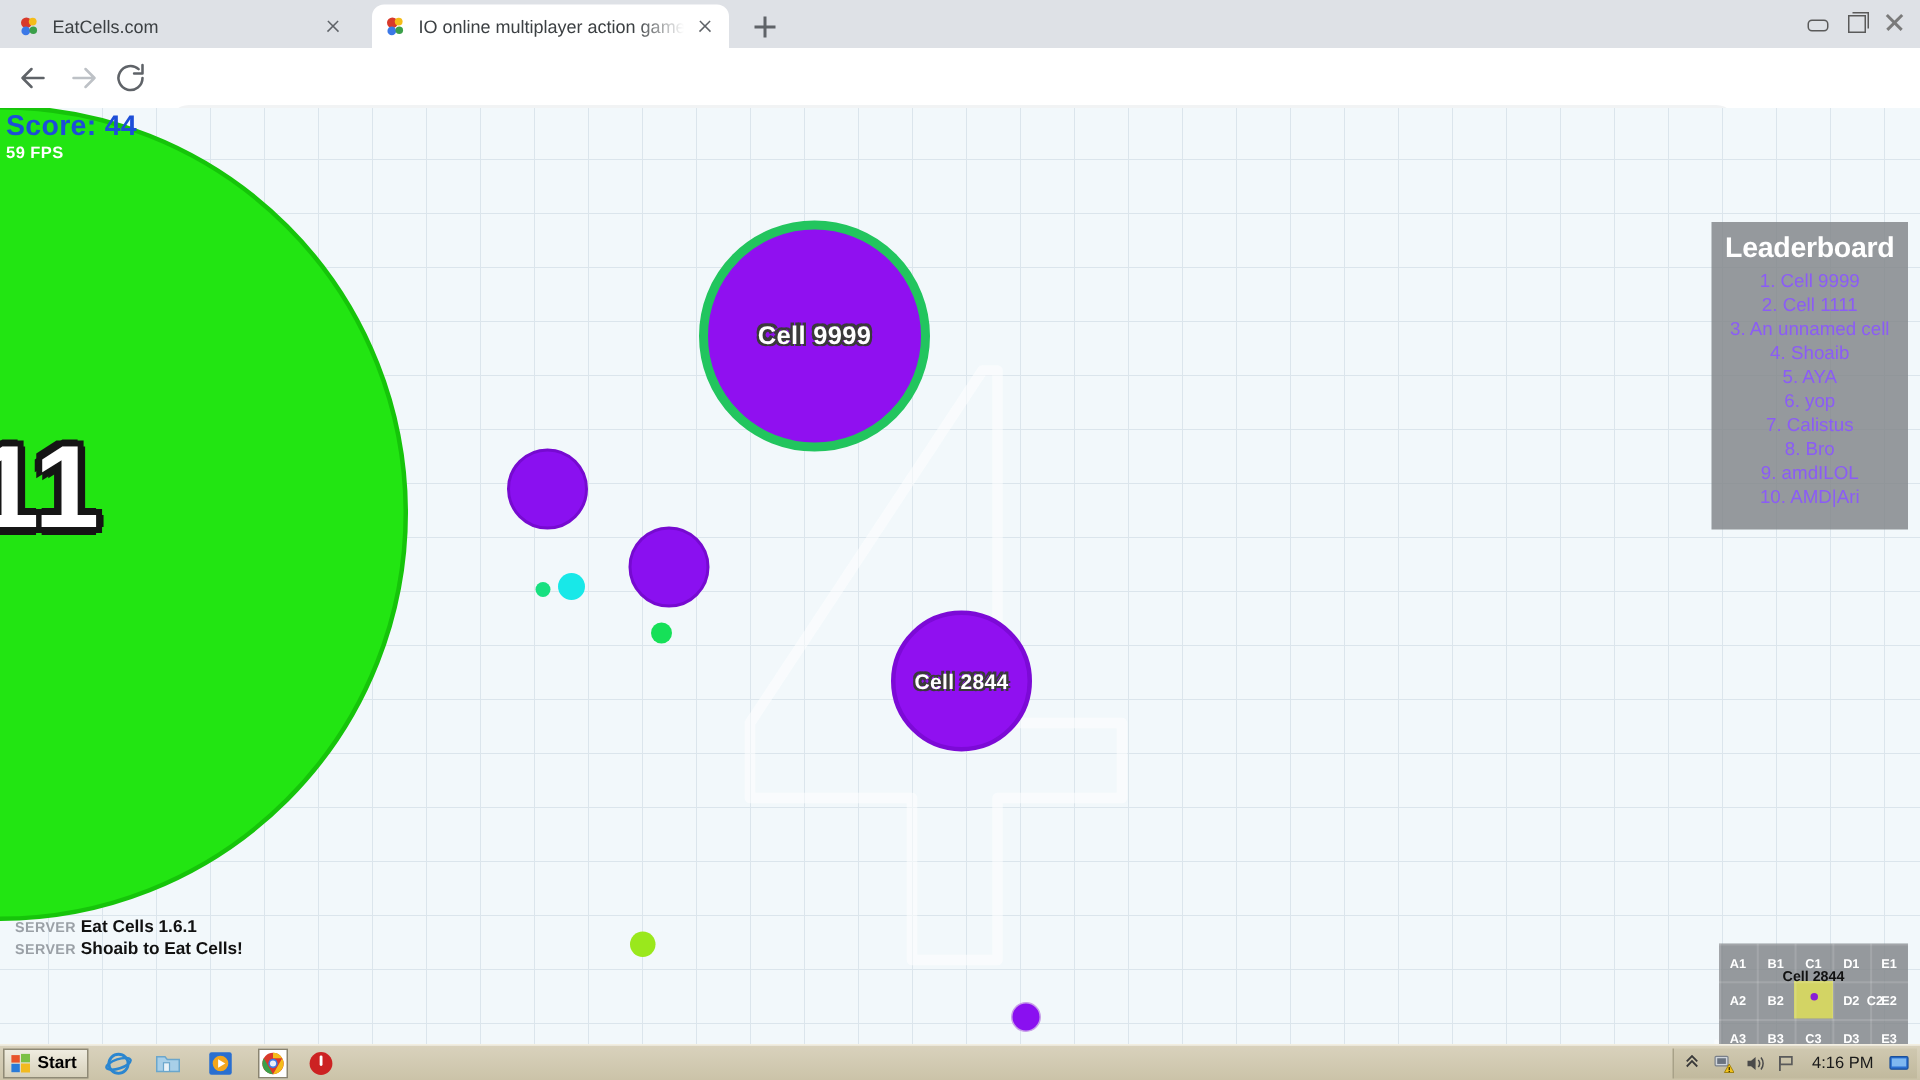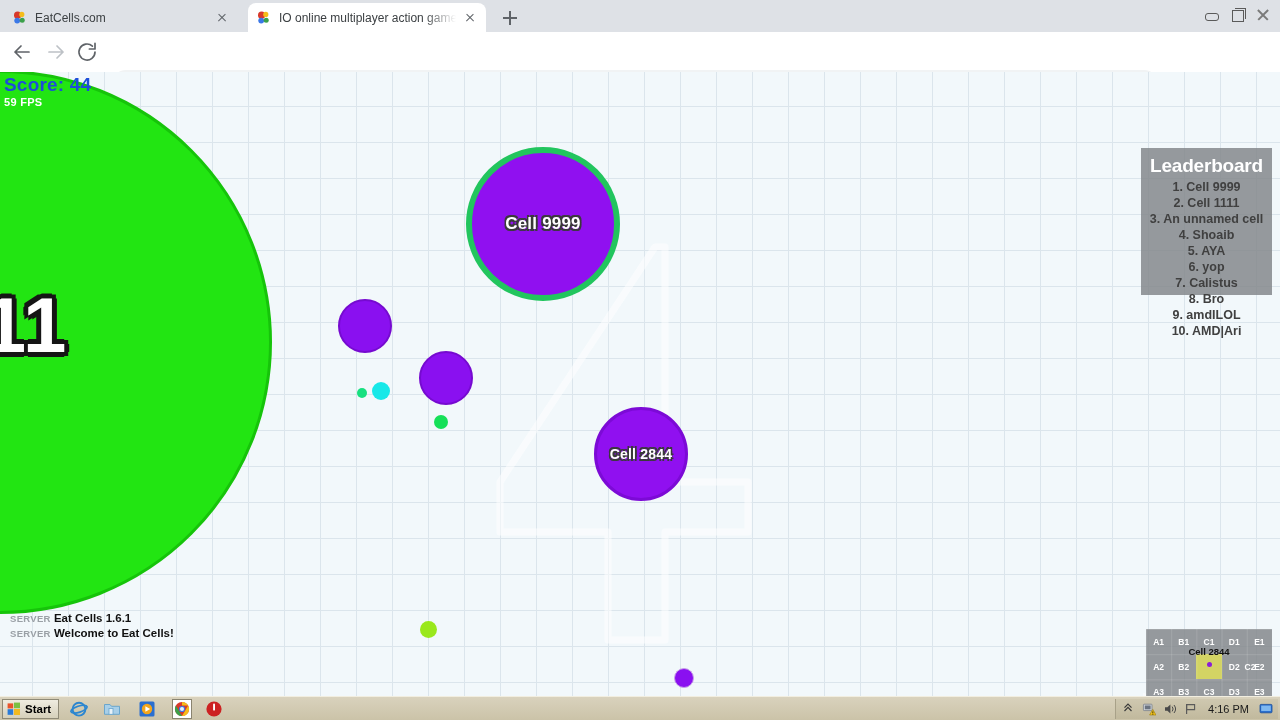--- a/index.html
+++ b/index.html
@@ -93,25 +93,25 @@
                 -4px 4px 0 #151515, 4px 4px 0 #151515,
                 0 5px 0 #151515, 0 -5px 0 #151515, 5px 0 0 #151515, -5px 0 0 #151515;
   }
 
   .hud-score { position:absolute; left:4px; top:2px; font-size:19px; font-weight:bold;
                color:#1d4ed8; letter-spacing:.2px; }
   .hud-fps { position:absolute; left:4px; top:24px; font-size:11px; font-weight:bold;
              color:#ffffff; letter-spacing:.3px; }
 
   
-  #leaderboard { position:absolute; left:1141px; top:76px; width:131px; height:147px;
+  #leaderboard { position:absolute; left:1141px; top:76px; width:131px; height:205px;
                  background:rgba(128,132,136,.82); padding-top:7px; text-align:center; }
   #leaderboard .lb-title { font-size:19px; font-weight:bold; color:#fff;
                            letter-spacing:-.2px; margin-bottom:2px; }
-  #leaderboard .lb-row { font-size:12.5px; font-weight:bold; color:#404040; line-height:16px;
+  #leaderboard .lb-row { font-size:12.5px; font-weight:normal; color:#8b5cf6; line-height:16px;
                          white-space:nowrap; }
 
   
   #minimap { position:absolute; left:1146px; top:557px; width:126px; height:126px;
              background:rgba(128,132,136,.82); }
   .mm-cell { position:absolute; width:25.2px; height:25.2px; display:flex;
              align-items:center; justify-content:center;
              font-size:8.5px; font-weight:bold; color:#fff; }
   .mm-grid { position:absolute; inset:0;
     background-image:
@@ -326,21 +326,21 @@
       <div class="mm-dot"></div>
     </div>
 
     <div id="chatlog">
       <div class="chat-line">
         <span class="chat-src">SERVER</span>
         <span class="chat-msg">Eat Cells 1.6.1</span>
       </div>
       <div class="chat-line">
         <span class="chat-src">SERVER</span>
-        <span class="chat-msg">Welcome to Eat Cells!</span>
+        <span class="chat-msg">Shoaib to Eat Cells!</span>
       </div>
     </div>
   </div>
 </div>
 
 <div id="taskbar">
   <div id="startbtn">
     <svg width="14" height="14" viewBox="0 0 14 14">
       <rect x="0.6" y="1.4" width="5.6" height="5" fill="#e8542a"></rect>
       <rect x="7" y="0.6" width="6" height="5.6" fill="#7bc043"></rect>

